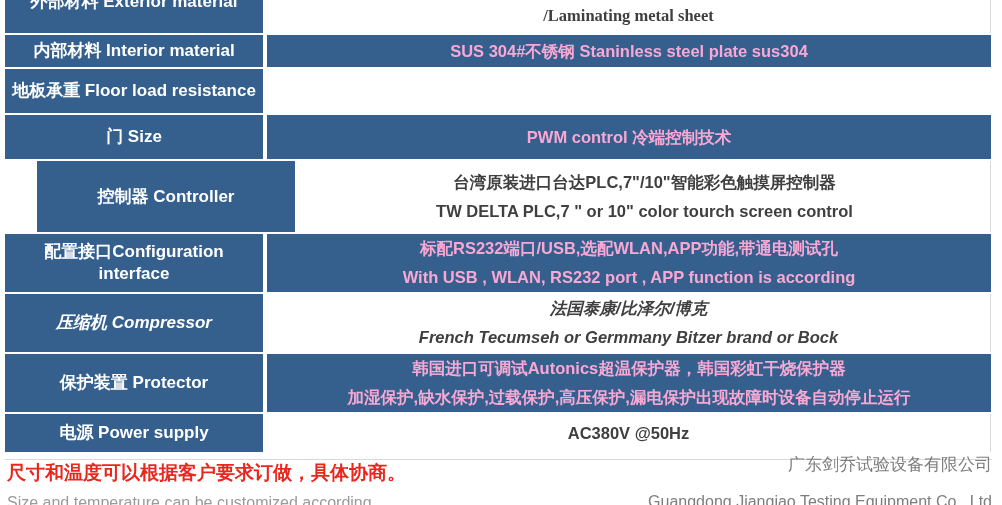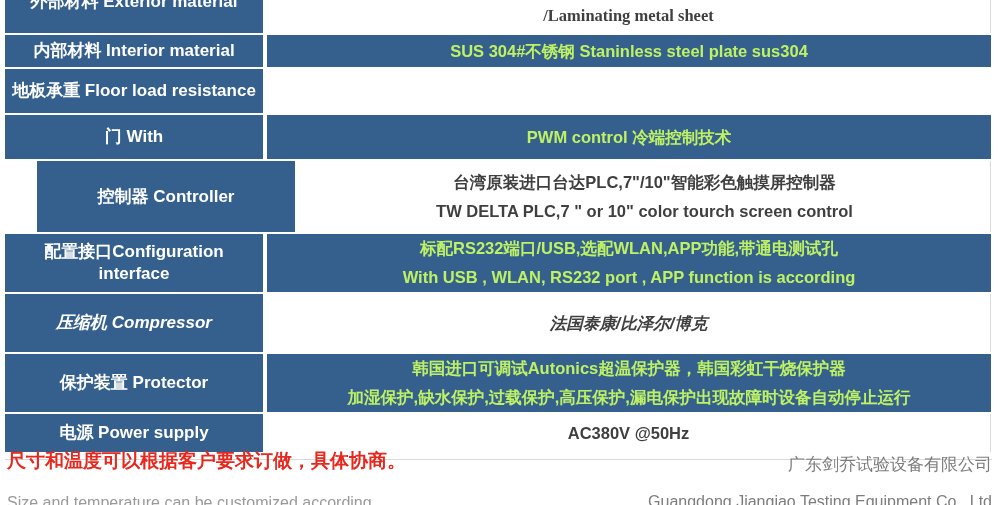--- a/index.html
+++ b/index.html
@@ -66,21 +66,21 @@
     overflow: hidden;
     box-sizing: border-box;
     border-right: 1px solid var(--border, #d9d9d9);
   }
   .value-cell.light {
     background: #ffffff;
     color: var(--value_dark, #3f3f3f);
   }
   .value-cell.blue {
     background: var(--header_blue, #35608e);
-    color: #bef264;
+    color: #f9a8d4;
     border-right: none;
   }
   .value-line {
     font-weight: bold;
     font-size: 16.5px;
     line-height: 29px;
     white-space: nowrap;
   }
   
   .spec-row:nth-child(1) .value-cell {
@@ -95,21 +95,21 @@
     top: 459px;
     width: 987px;
     height: 1px;
     background: var(--border, #d9d9d9);
   }
 
   
   .footer-note-cn {
     position: absolute;
     left: 7px;
-    top: 448px;
+    top: 460px;
     color: var(--red, #e8281e);
     font-size: 19px;
     font-weight: bold;
     white-space: nowrap;
   }
   .footer-note-en {
     position: absolute;
     left: 7px;
     top: 494px;
     color: var(--gray_en, #9a9a9a);
@@ -146,21 +146,21 @@
     <div class="spec-row">
       <div class="label-cell">内部材料 Interior material</div>
       <div class="value-cell blue">
         <div class="value-line">SUS 304#不锈钢 Staninless steel plate sus304</div>
       </div>
     </div>
     <div class="spec-row">
       <div class="label-cell">地板承重 Floor load resistance</div>
     </div>
     <div class="spec-row">
-      <div class="label-cell">门 With</div>
+      <div class="label-cell">门 Size</div>
       <div class="value-cell blue">
         <div class="value-line">PWM control 冷端控制技术</div>
       </div>
     </div>
     <div class="spec-row">
       <div class="label-cell">控制器 Controller</div>
       <div class="value-cell light">
         <div class="value-line">台湾原装进口台达PLC,7"/10"智能彩色触摸屏控制器</div>
         <div class="value-line">TW DELTA PLC,7 " or 10" color tourch screen control</div>
       </div>
@@ -169,20 +169,21 @@
       <div class="label-cell">配置接口Configuration interface</div>
       <div class="value-cell blue">
         <div class="value-line">标配RS232端口/USB,选配WLAN,APP功能,带通电测试孔</div>
         <div class="value-line">With USB , WLAN, RS232 port , APP function is according</div>
       </div>
     </div>
     <div class="spec-row">
       <div class="label-cell">压缩机 Compressor</div>
       <div class="value-cell light">
         <div class="value-line">法国泰康/比泽尔/博克</div>
+        <div class="value-line">French Tecumseh  or Germmany Bitzer brand or Bock</div>
       </div>
     </div>
     <div class="spec-row">
       <div class="label-cell">保护装置  Protector</div>
       <div class="value-cell blue">
         <div class="value-line">韩国进口可调试Autonics超温保护器，韩国彩虹干烧保护器</div>
         <div class="value-line">加湿保护,缺水保护,过载保护,高压保护,漏电保护出现故障时设备自动停止运行</div>
       </div>
     </div>
     <div class="spec-row">

